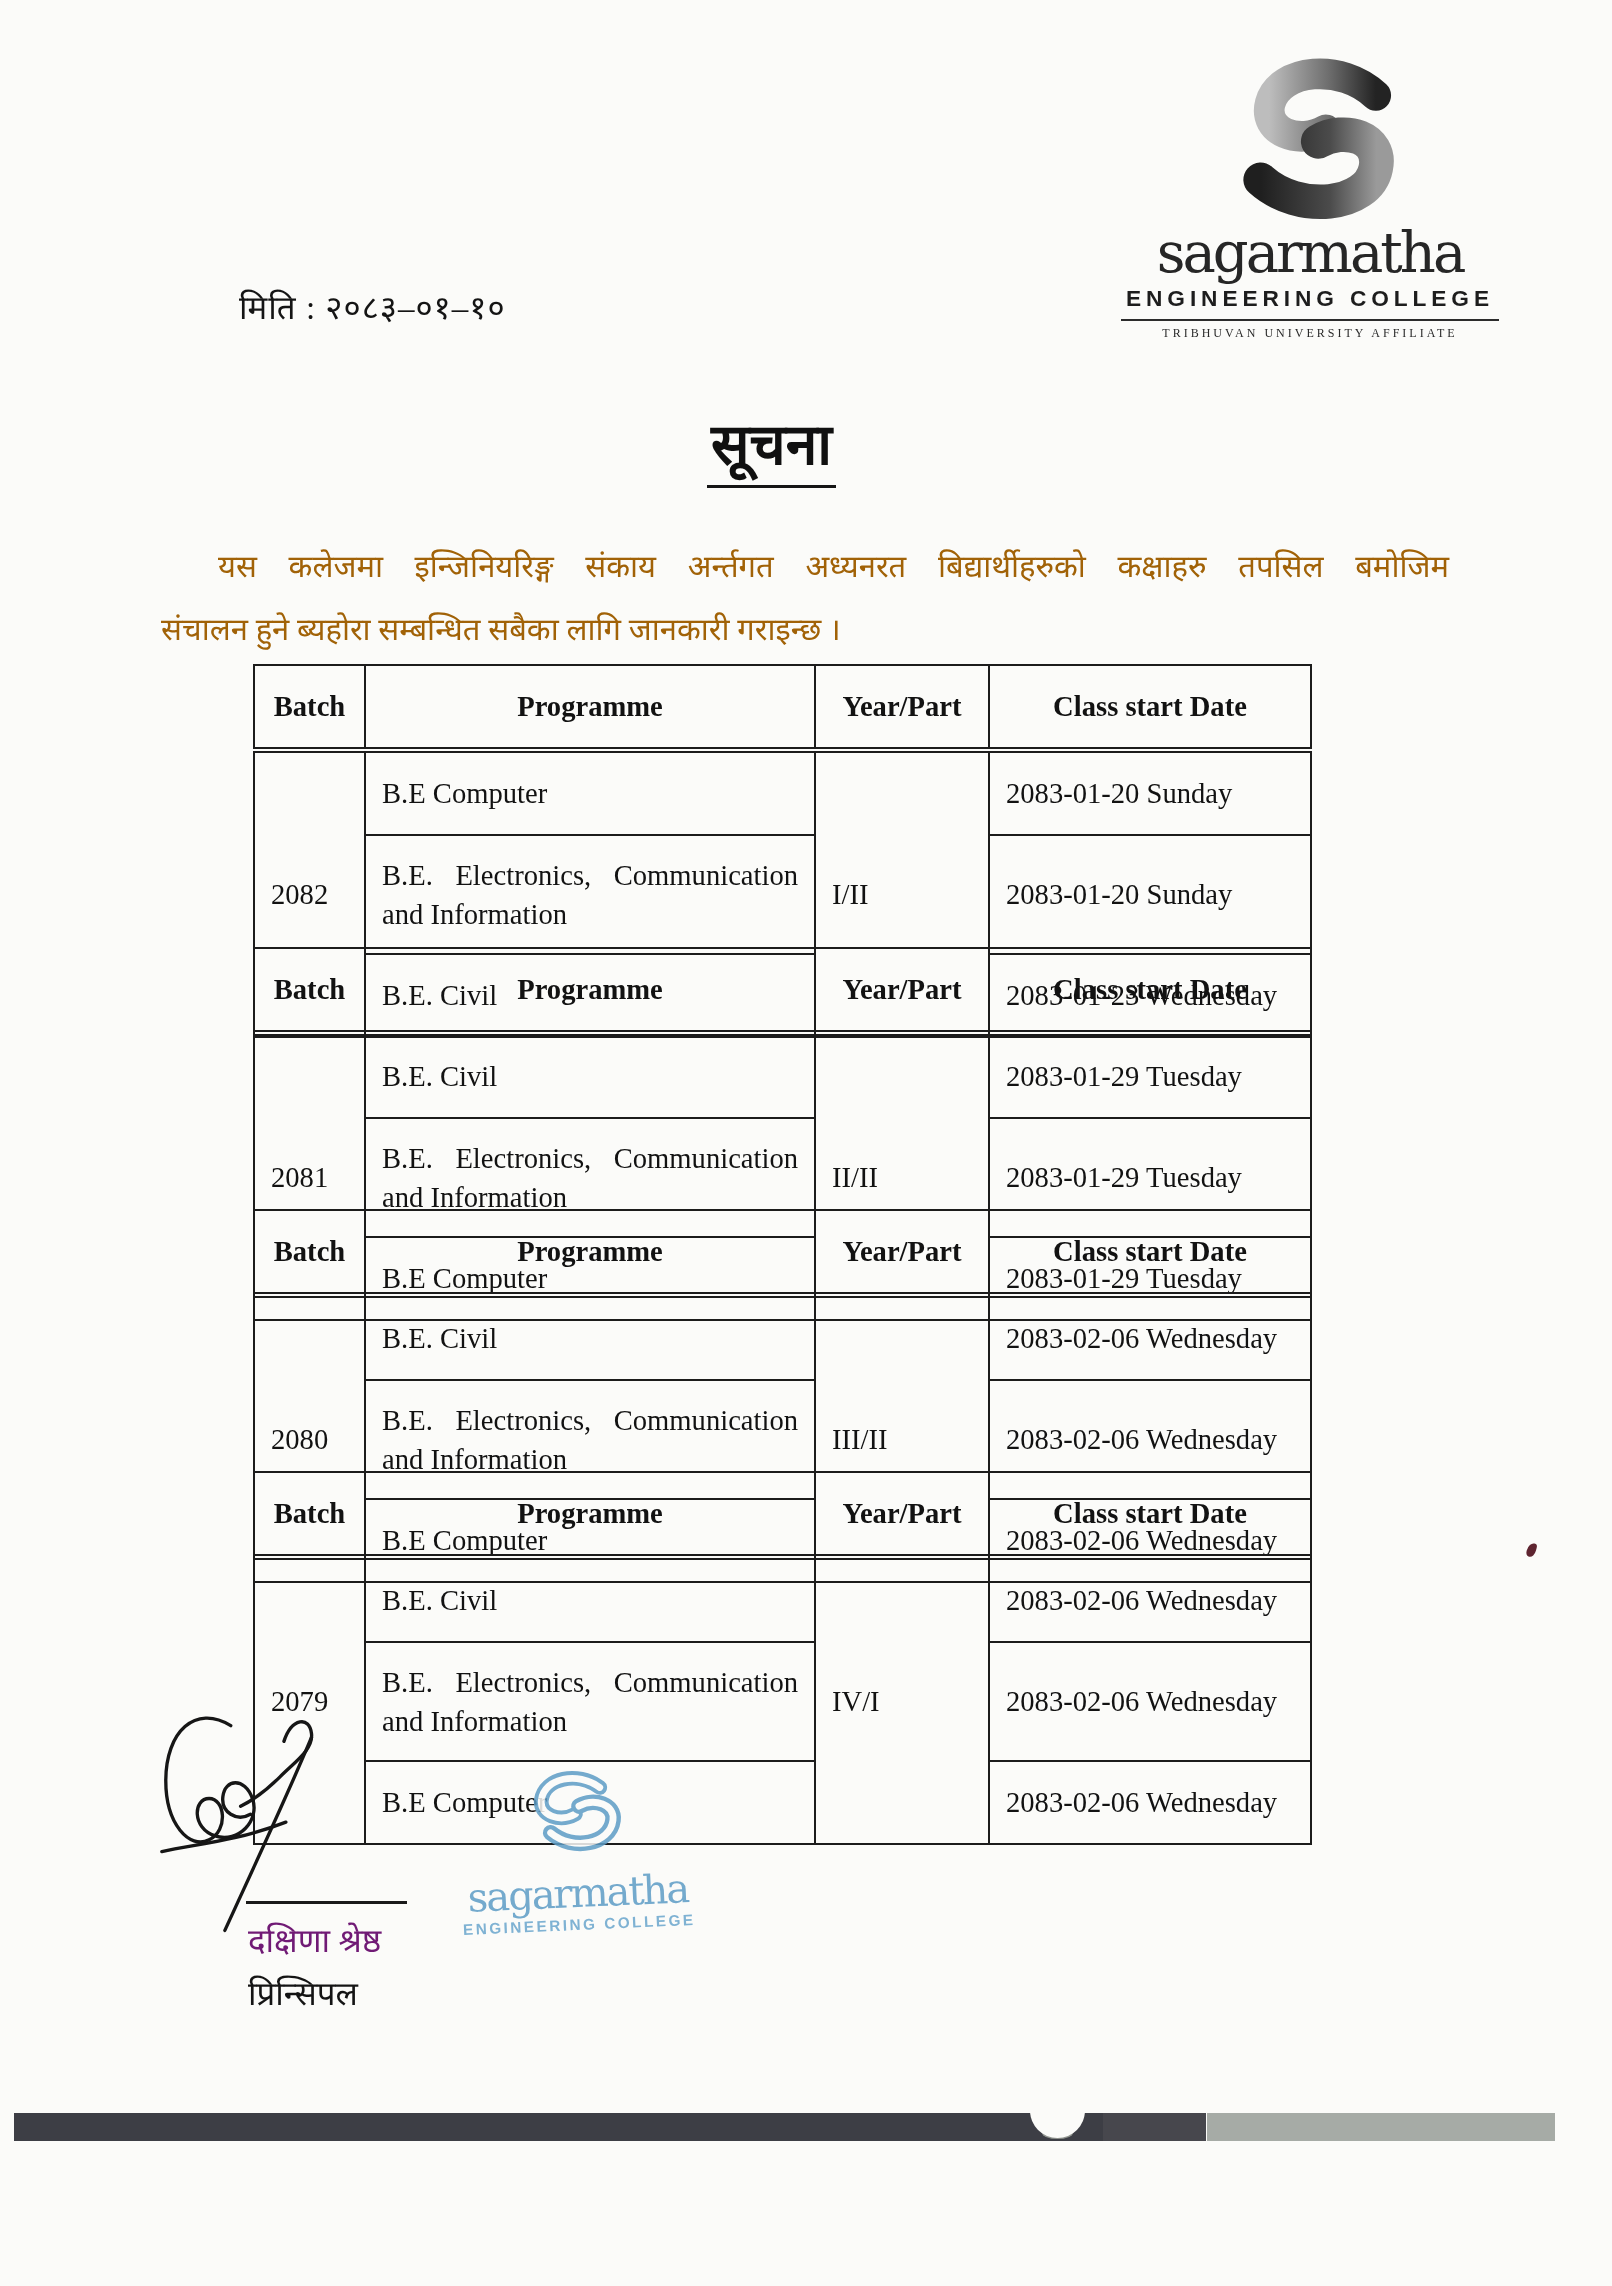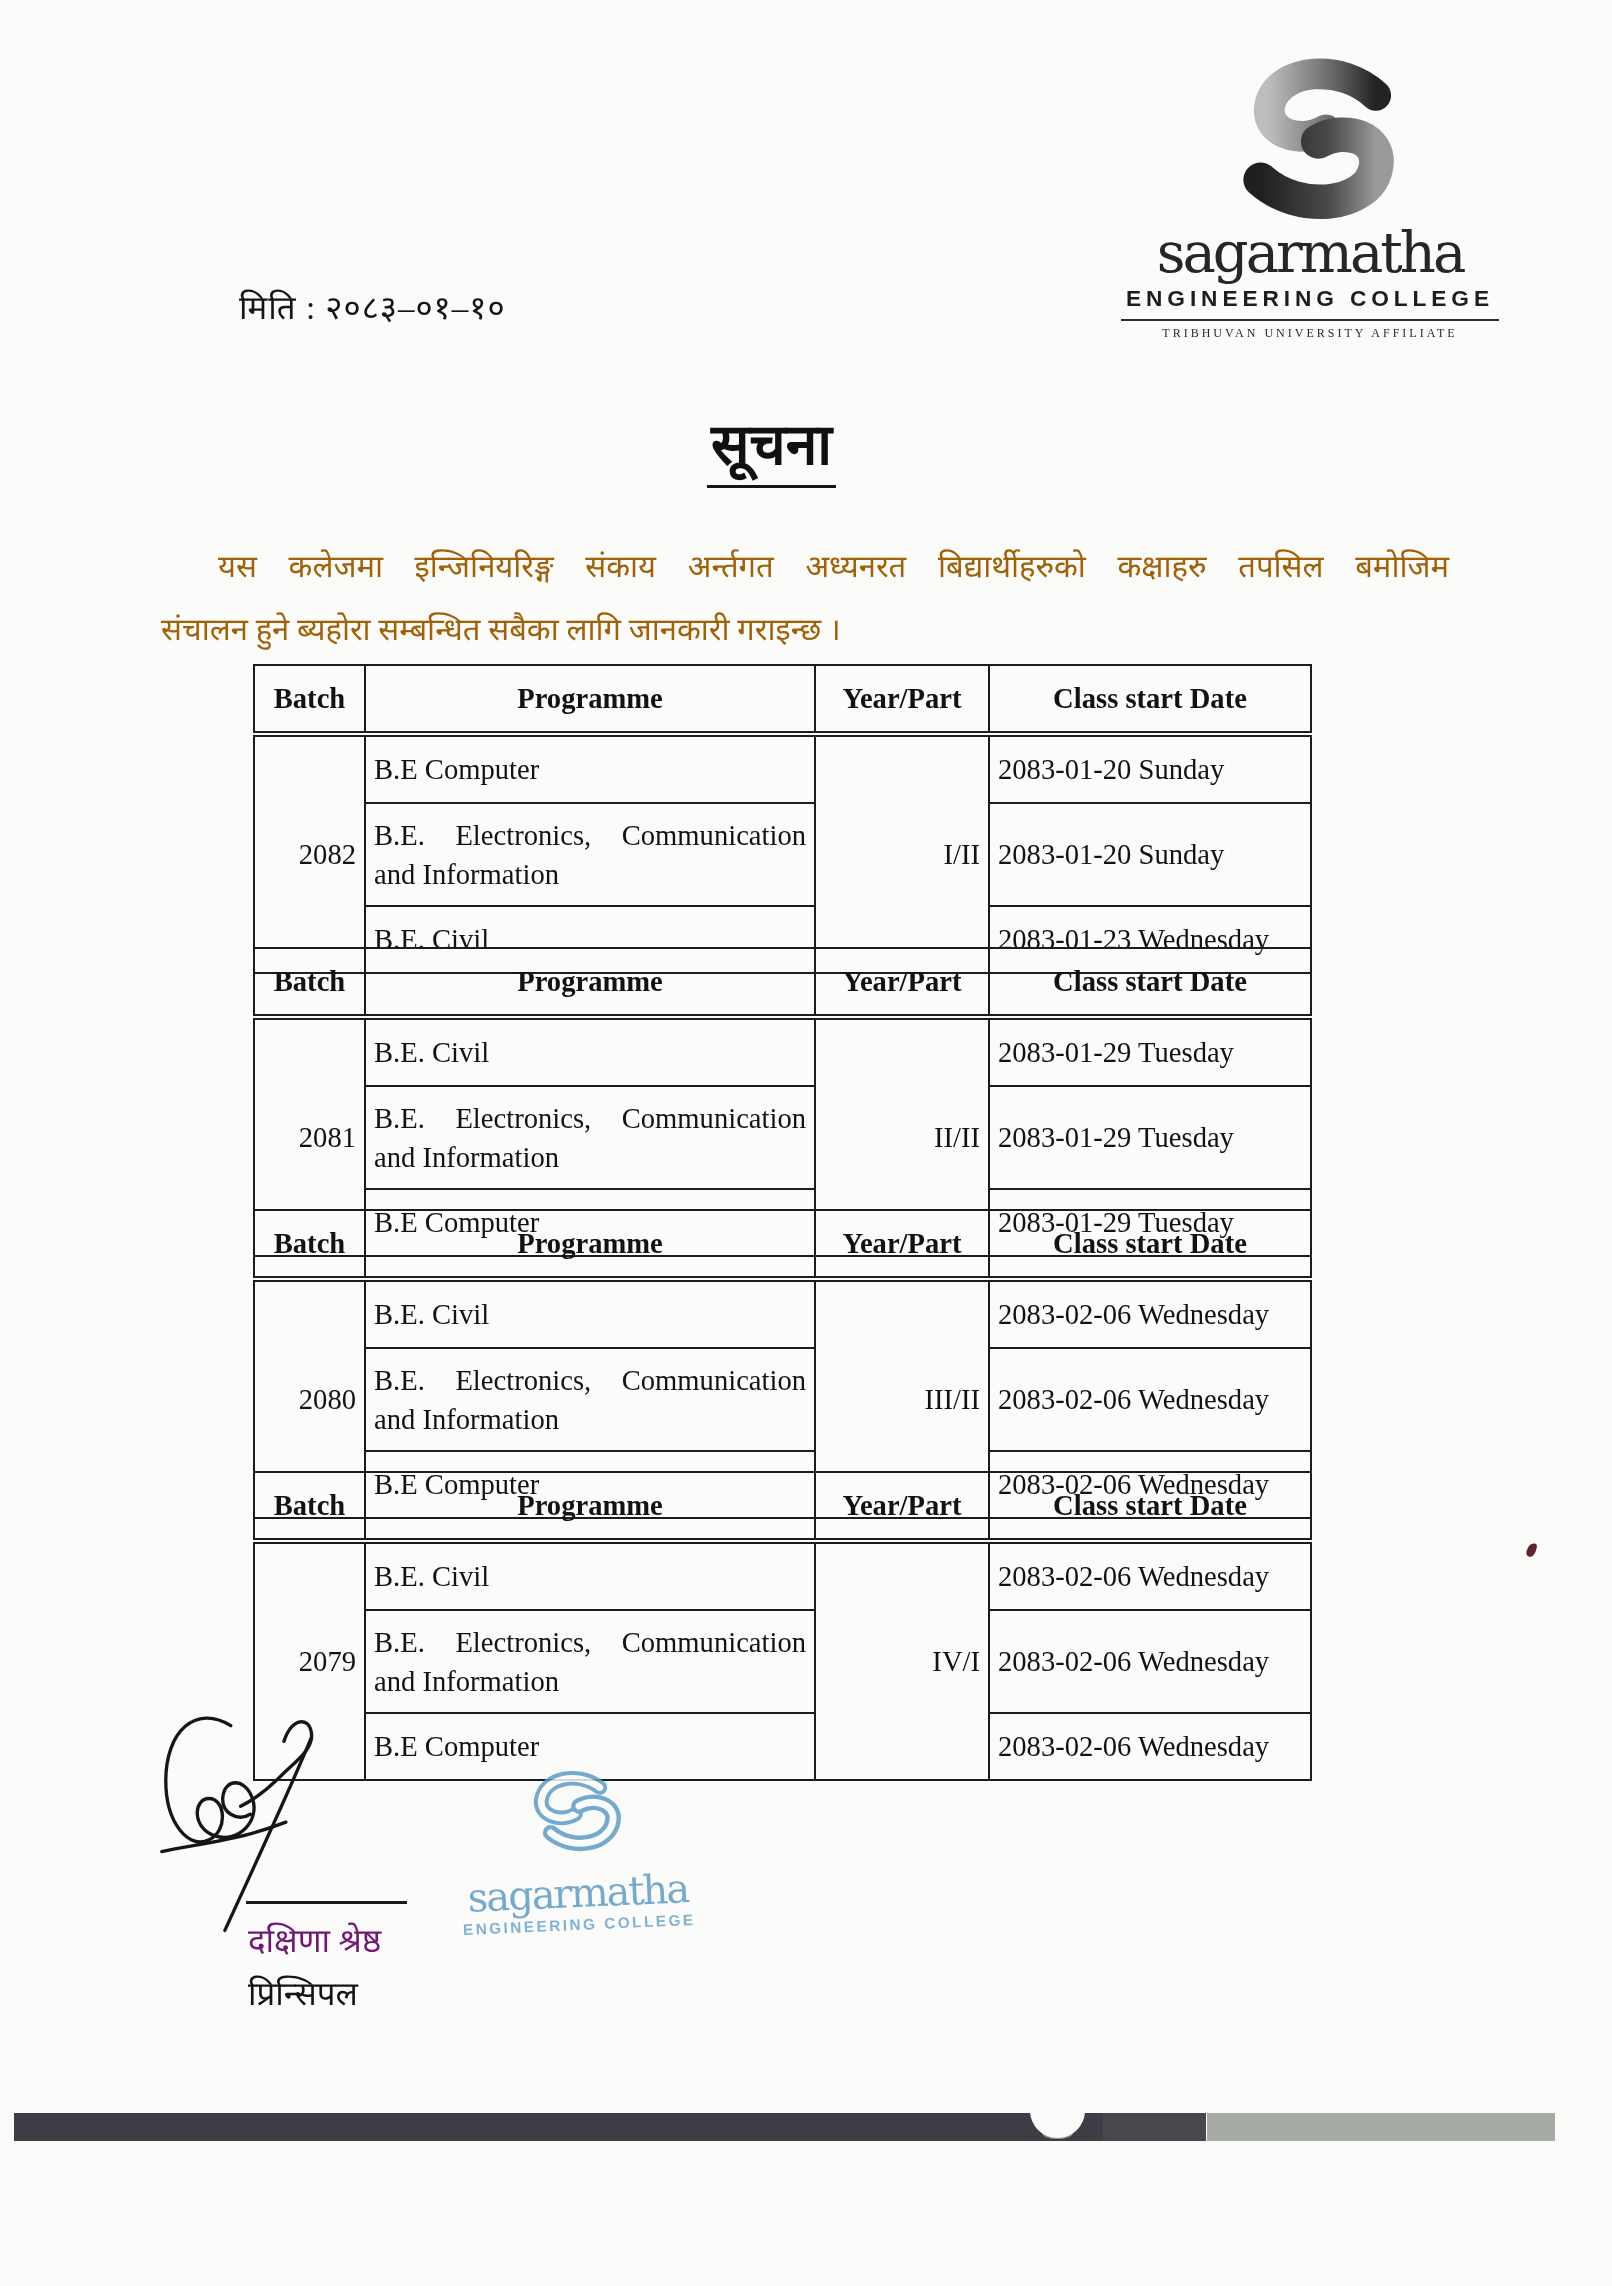--- a/index.html
+++ b/index.html
@@ -60,29 +60,29 @@
     position:absolute;left:253px;width:1058px;
     border-collapse:collapse;table-layout:fixed;
     font-size:28.6px;color:#121212;
   }
   table.t1{top:664px;} table.t2{top:947px;}
   table.t3{top:1209px;} table.t4{top:1471px;}
   table.sched col.c1{width:111px;}
   table.sched col.c2{width:450px;}
   table.sched col.c3{width:174px;}
   table.sched col.c4{width:322px;}
-  table.sched th, table.sched td{border:2.5px solid #1c1c1c;padding:8px;}
+  table.sched th, table.sched td{border:2.5px solid #1c1c1c;padding:16px;}
   table.sched th{
     height:49px;font-weight:bold;text-align:center;
     border-bottom:6.9px double #1c1c1c;
   }
   table.sched tr.r1 td{height:49px;}
   table.sched tr.r2 td{height:85px;}
   table.sched tr.r3 td{height:49px;}
-  td.c-batch, td.c-yp{text-align:right;vertical-align:middle;}
+  td.c-batch, td.c-yp{text-align:left;vertical-align:middle;}
   td.c-prog{
     text-align:justify;vertical-align:middle;
     padding:2px 13.8px 2px 13.8px;line-height:39px;margin-top:29px;
   }
   td.c-date{padding-left:11.8px;vertical-align:middle;}
   
   .sig-svg{position:absolute;left:136px;top:1702px;}
   .sig-line{position:absolute;left:246px;top:1901px;width:161px;height:3px;background:#1a1a1a;}
   .sig-name{position:absolute;left:248px;top:1917px;font-size:33px;color:#701a75;}
   .sig-role{position:absolute;left:248px;top:1970px;font-size:33px;color:#141414;}

